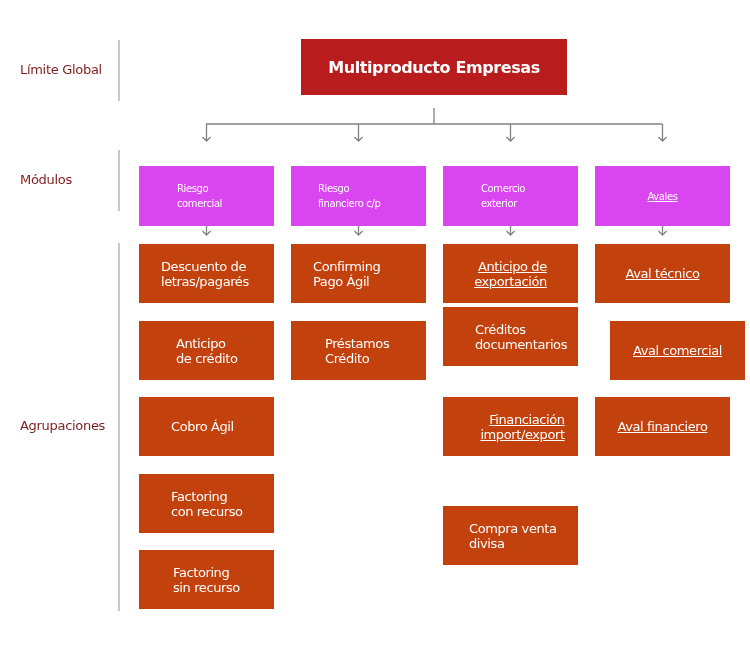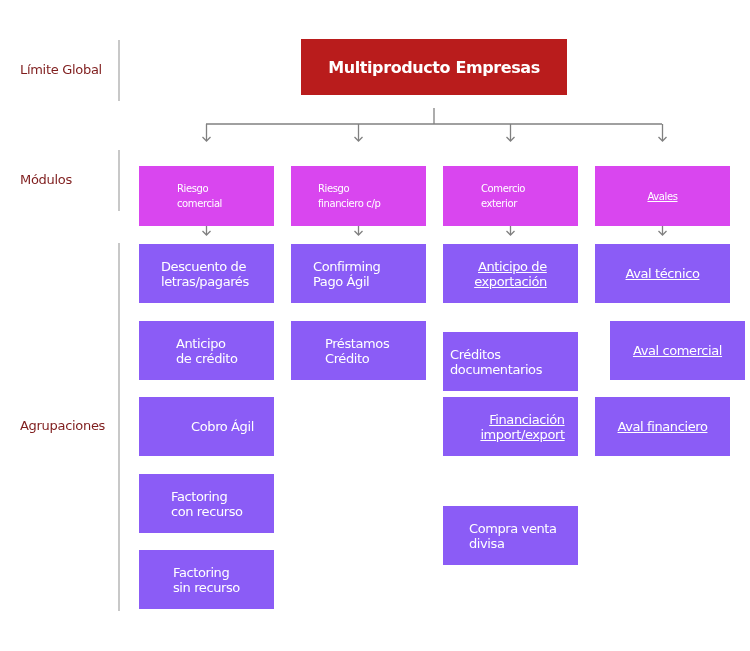--- a/index.html
+++ b/index.html
@@ -4,21 +4,21 @@
 <style>
   html, body { margin:0; padding:0; background:#ffffff; }
   body { width:750px; height:651px; position:relative; overflow:hidden;
          font-family:"DejaVu Sans", "Liberation Sans", sans-serif; }
   .row-label { position:absolute; left:20px; font-size:13px; color:#7f1d1d; letter-spacing:-0.3px; }
   .sep { position:absolute; left:118px; width:2px; background:#c8c8c8; }
   .top-box { position:absolute; left:301px; top:39px; width:266px; height:56px; background:#b91c1c;
              color:#ffffff; font-weight:bold; font-size:16px; display:flex; align-items:center; justify-content:center; letter-spacing:-0.4px; }
   .module { position:absolute; width:135px; height:60px; background:#d946ef; color:#ffffff;
             font-size:10px; line-height:15px; display:flex; align-items:center; box-sizing:border-box; letter-spacing:-0.4px;margin-top:16px; }
-  .group { position:absolute; width:135px; height:59px; background:#8b5cf6; color:#ffffff;
+  .group { position:absolute; width:135px; height:59px; background:#c2410c; color:#ffffff;
            font-size:13px; line-height:15px; display:flex; align-items:center; box-sizing:border-box; letter-spacing:-0.4px; }
   .txt { white-space:pre-line; }
   .al-left { justify-content:flex-start; padding-left:22px; }
   .al-center { justify-content:center; text-align:right;text-decoration:underline; }
   svg.connectors { position:absolute; left:0; top:0; }
 </style>
 </head>
 <body>
 
 <div class="row-label" style="top:62px;">Límite Global</div>
@@ -81,21 +81,21 @@
 comercial</span>
     </div>
     <div class="group al-left" style="padding-left: 22px; left: 139px; top: 244px;">
       <span class="txt">Descuento de
 letras/pagarés</span>
     </div>
     <div class="group al-left" style="padding-left: 37px; left: 139px; top: 321px;">
       <span class="txt">Anticipo
 de crédito</span>
     </div>
-    <div class="group al-left" style="padding-left: 32px; left: 139px; top: 397px; justify-content: center;">
+    <div class="group al-left" style="padding-left: 32px; left: 139px; top: 397px;">
       <span class="txt">Cobro Ágil</span>
     </div>
     <div class="group al-left" style="padding-left: 32px; left: 139px; top: 474px;">
       <span class="txt">Factoring
 con recurso</span>
     </div>
     <div class="group al-left" style="padding-left: 34px; left: 139px; top: 550px;">
       <span class="txt">Factoring
 sin recurso</span>
     </div>
@@ -112,21 +112,21 @@
 Crédito</span>
     </div>
     <div class="module al-left" style="padding-left: 38px; left: 443px; top: 150px;">
       <span class="txt">Comercio
 exterior</span>
     </div>
     <div class="group al-center" style="left: 443px; top: 244px;">
       <span class="txt">Anticipo de
 exportación</span>
     </div>
-    <div class="group al-left" style="padding-left: 7px; left: 443px; top: 332px;">
+    <div class="group al-left" style="padding-left: 32px; left: 443px; top: 307px;">
       <span class="txt">Créditos
 documentarios</span>
     </div>
     <div class="group al-center" style="left: 443px; top: 397px; padding-left: 24px;">
       <span class="txt">Financiación
 import/export</span>
     </div>
     <div class="group al-left" style="padding-left: 26px; left: 443px; top: 474px; margin-top: 32px;">
       <span class="txt">Compra venta
 divisa</span>

